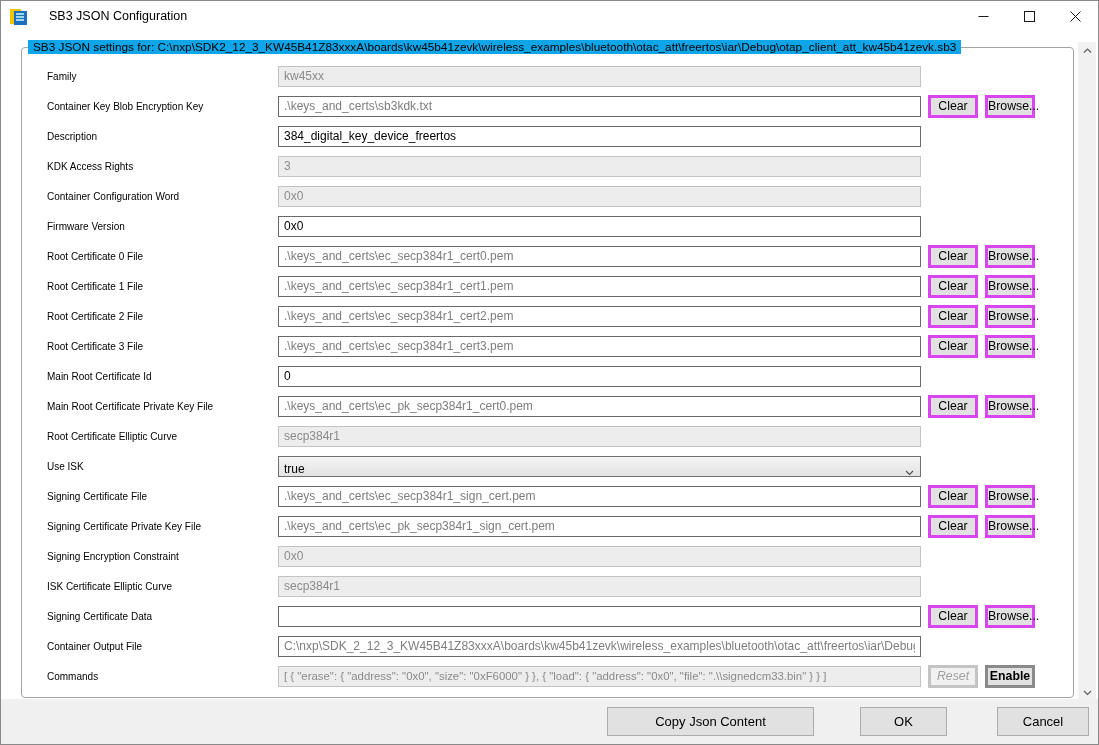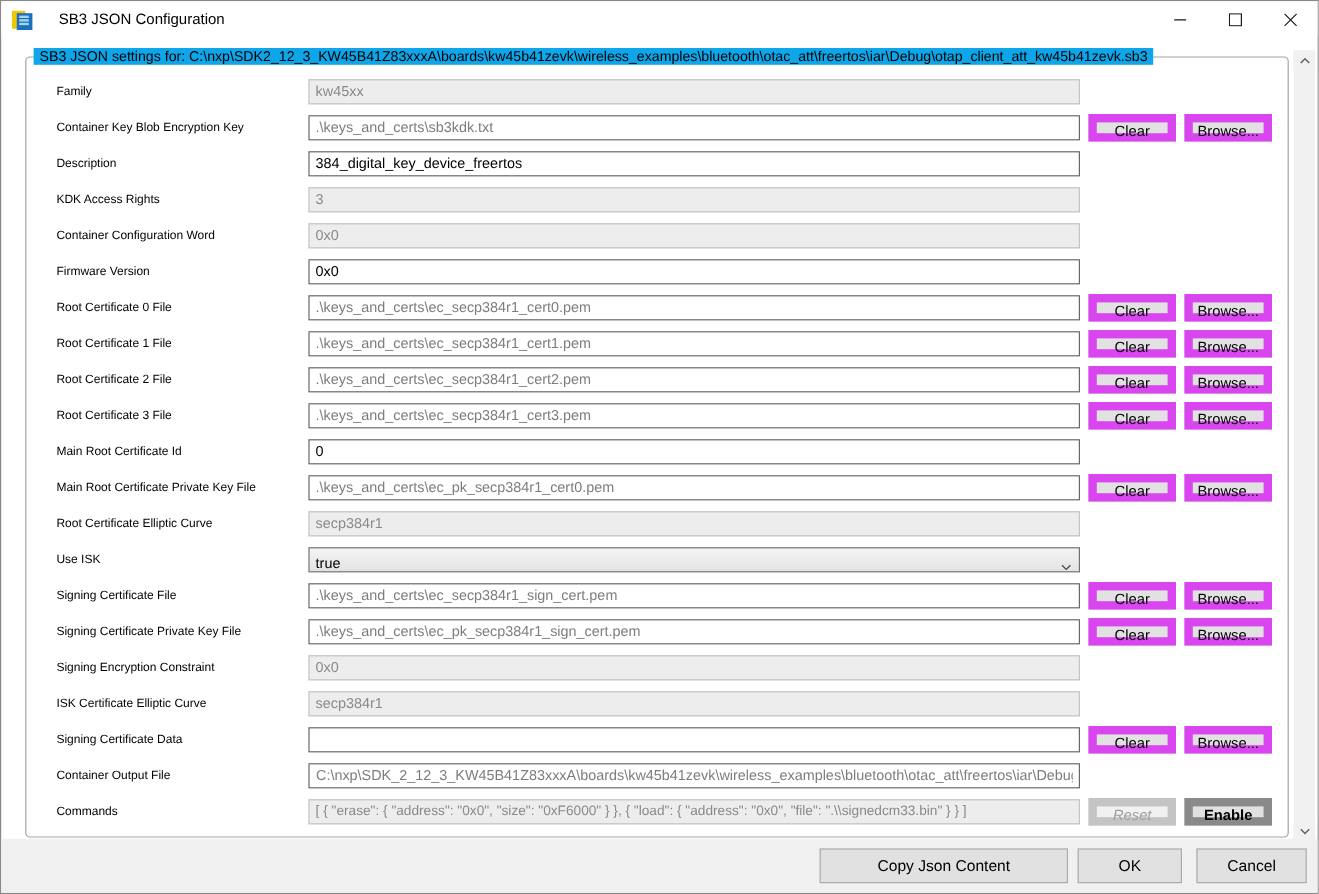--- a/index.html
+++ b/index.html
@@ -21,42 +21,42 @@
   
   .groupbox{position:absolute;left:20px;top:46px;width:1053px;height:651px;border:1px solid #a3a3a3;border-radius:4px;box-sizing:border-box;}
   .legend{position:absolute;top:-8px;left:6px;background:#0ea5e9;padding:0 5px;font-size:11.8px;white-space:nowrap;max-width:1020px;overflow:hidden;}
   
   .rows{position:absolute;left:0;top:13px;right:0;}
   .row{height:30px;display:flex;align-items:center;padding-left:25px;}
   .row-label{flex:0 0 210px;width:210px;font-size:10px;white-space:nowrap;overflow:hidden;}
   .field{
     flex:0 0 643px;width:643px;height:21px;box-sizing:border-box;border:1px solid #696969;
     background:#fff;font-family:"Liberation Sans",sans-serif;font-size:12px;padding:0 5px;
-    white-space:nowrap;overflow:hidden;outline:none;color:#000;border-radius:0;
+    white-space:nowrap;overflow:hidden;outline:none;color:#000;border-radius:0;margin-left:21px;
   }
   .field.gray-text{color:#7d7d7d;}
   .field.disabled{background:#ededed;border-color:#c3c3c3;color:#8a8a8a;}
   .field.commands{font-size:11.4px;}
   .field.combo{display:flex;align-items:flex-end;background:linear-gradient(#f4f4f4,#e3e3e3);border-color:#707070;}
   .combo-value{flex:1;font-size:12px;color:#000;}
   .combo-chevron{flex:0 0 auto;margin-right:1px;}
   .row-buttons{display:flex;margin-left:7px;gap:7px;}
   .btn{
-    width:73px;height:23px;box-sizing:border-box;background:#e1e1e1;border:7px solid #d946ef;
+    width:50px;height:23px;box-sizing:border-box;background:#e1e1e1;border:3px solid #d946ef;
     font-family:"Liberation Sans",sans-serif;font-size:12.3px;color:#000;padding:0;border-radius:0;
   }
   .btn-disabled{background:#f1f1f1;border-color:#c4c4c4;color:#9f9f9f;font-style:italic;}
   .btn-enable{border-color:#8a8a8a;font-weight:bold;}
   
   .scrollbar{position:absolute;left:1077px;top:41px;width:18px;height:659px;background:#f1f1f1;}
   .scroll-arrow{position:absolute;left:0;width:18px;height:17px;display:flex;align-items:center;justify-content:center;background:#f1f1f1;border:none;padding:0;}
   .scroll-arrow.up{top:0;}
   .scroll-arrow.down{bottom:0;}
   
-  .footer{position:absolute;left:0;bottom:0;width:100%;height:45px;background:#f0f0f0;display:flex;align-items:center;justify-content:flex-end;box-sizing:border-box;padding-right:9px;}
+  .footer{position:absolute;left:0;bottom:0;width:100%;height:45px;background:#f0f0f0;display:flex;align-items:center;justify-content:flex-end;box-sizing:border-box;padding-right:9px;gap:38px;}
   .btn-footer{
     height:29px;box-sizing:border-box;background:#e1e1e1;border:1px solid #acacac;
     font-family:"Liberation Sans",sans-serif;font-size:13px;color:#000;padding:0;border-radius:0;
   }
   .btn-copy{width:207px;margin-right:8px;}
   .btn-ok{width:87px;margin-right:12px;}
   .btn-cancel{width:92px;}
 </style>
 </head>
 <body>

